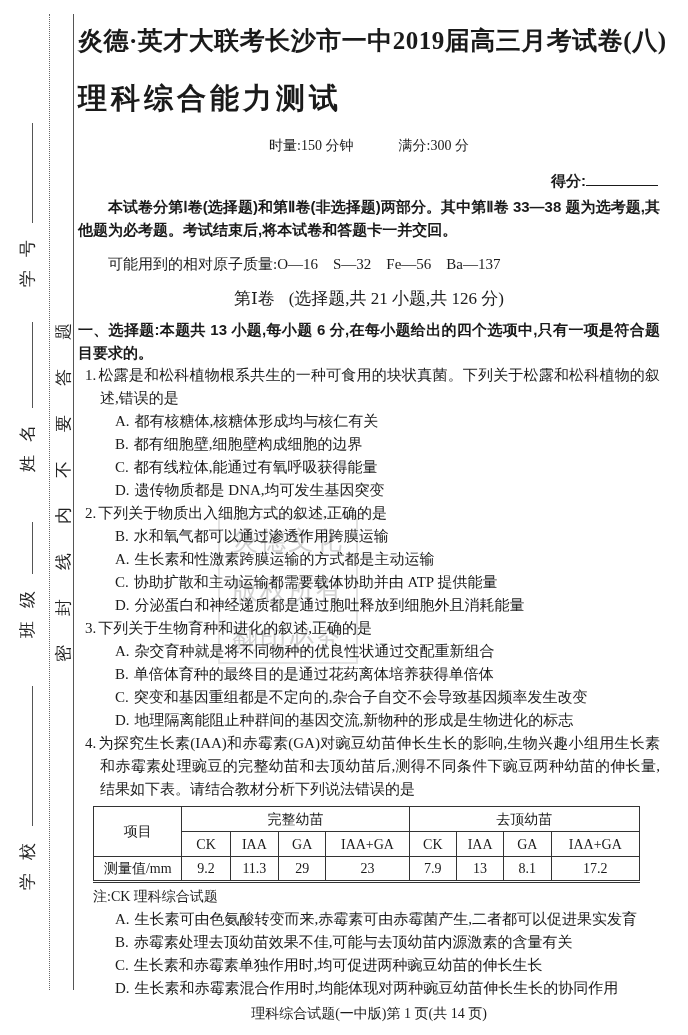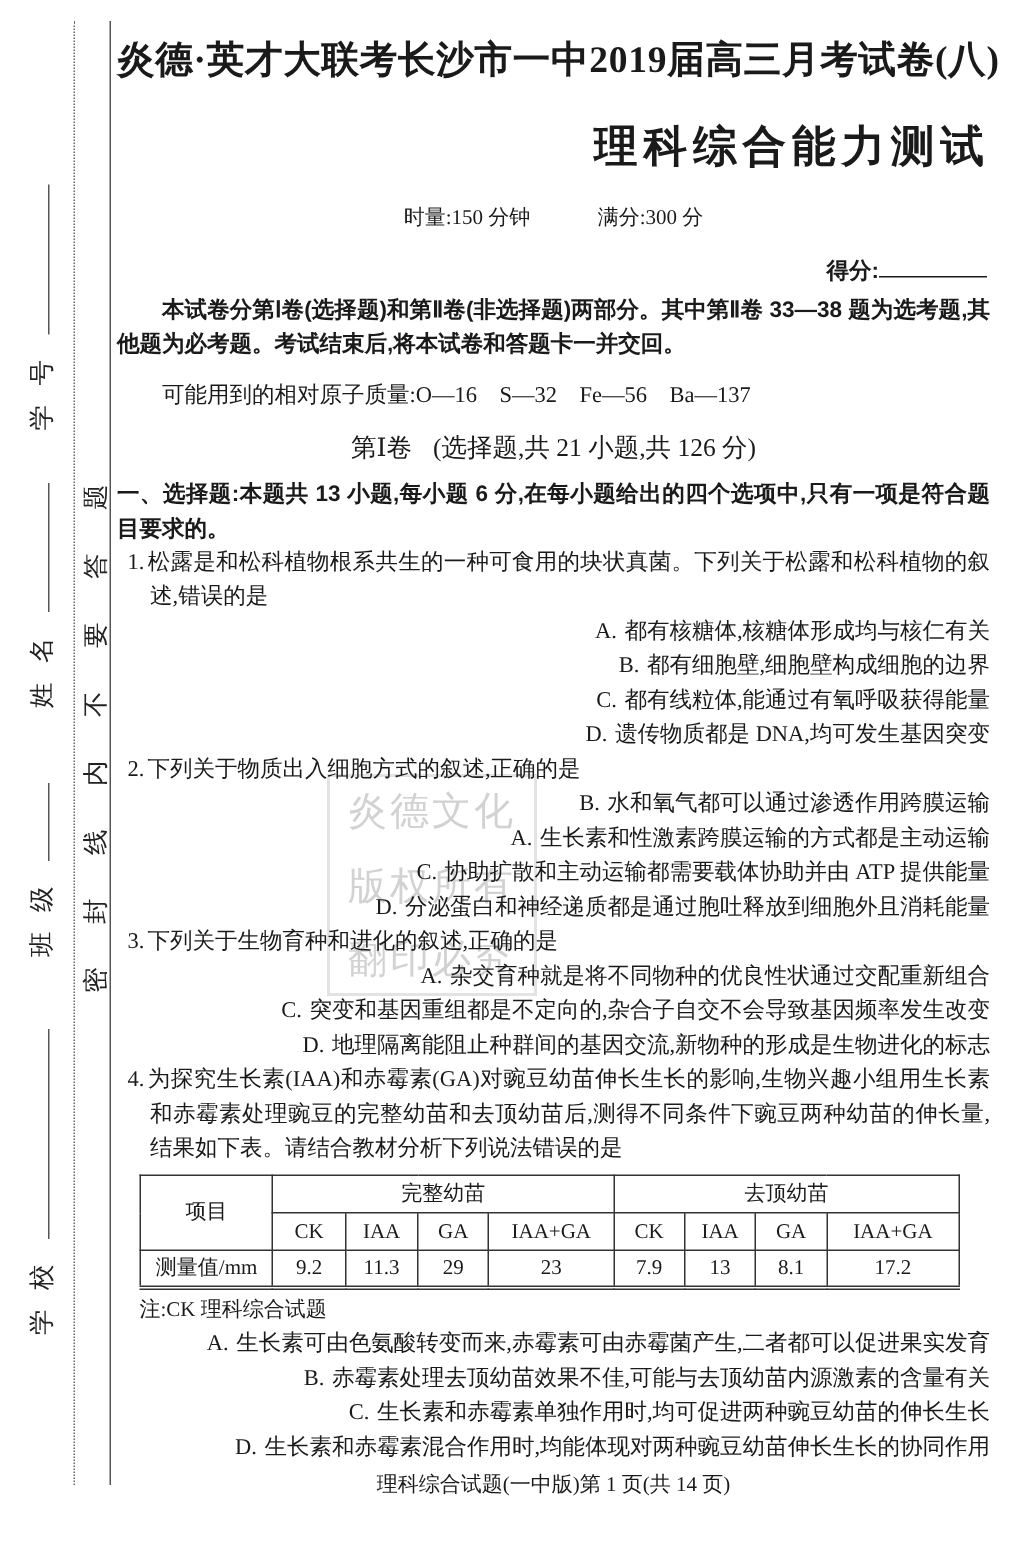--- a/index.html
+++ b/index.html
@@ -37,21 +37,21 @@
 
   
   .content { position:absolute; left:78px; top:0; width:582px; z-index:2; }
 
   .header-title {
     margin-top:24px; text-align:center; font-size:25px; font-weight:bold;
     letter-spacing:0.5px; line-height:34px; white-space:nowrap;
     font-family:"Liberation Serif","DejaVu Serif",serif;
   }
   .subject-title {
-    margin-top:22px; text-align:right; font-size:29px; font-weight:bold;
+    margin-top:22px; text-align:left; font-size:29px; font-weight:bold;
     letter-spacing:4px; line-height:36px;
     font-family:"Liberation Sans","DejaVu Sans",sans-serif;
   }
   .meta-line { margin-top:20px; text-align:center; font-size:14px; line-height:20px; }
   .meta-gap { display:inline-block; width:45px; }
 
   .score-line { margin-top:14px; text-align:right; font-size:15px; font-weight:bold;
     font-family:"Liberation Sans","DejaVu Sans",sans-serif; line-height:22px; padding-right:2px; }
   .score-blank { display:inline-block; width:72px; border-bottom:1.5px solid #1a1a1a; height:15px; }
 
@@ -66,21 +66,21 @@
   .part-gap { display:inline-block; width:14px; }
 
   .section-heading {
     margin-top:6px; font-size:15px; line-height:23px; font-weight:bold;
     font-family:"Liberation Sans","DejaVu Sans",sans-serif; text-align:justify;
   }
 
   .question { font-size:15px; line-height:23px; }
   .stem { padding-left:22px; text-indent:-15px; text-align:justify; }
   .qnum { margin-right:2px; }
-  .option { margin-left:37px; text-align:right; }
+  .option { margin-left:37px; text-align:left; }
   .opt-label { margin-right:5px; }
 
   
   .q4-table {
     border-collapse:collapse; table-layout:fixed; width:547px;
     margin:5px 0 3px 15px; font-size:14px;
     border:1px solid #333; border-bottom:3px double #333;
   }
   .q4-table td {
     border:1px solid #333; text-align:center; vertical-align:middle;
@@ -157,20 +157,21 @@
       <p class="stem"><span class="qnum">2.</span><span>下列关于物质出入细胞方式的叙述,正确的是</span></p>
       <p class="option"><span class="opt-label">B.</span><span>水和氧气都可以通过渗透作用跨膜运输</span></p>
       <p class="option"><span class="opt-label">A.</span><span>生长素和性激素跨膜运输的方式都是主动运输</span></p>
       <p class="option"><span class="opt-label">C.</span><span>协助扩散和主动运输都需要载体协助并由 ATP 提供能量</span></p>
       <p class="option"><span class="opt-label">D.</span><span>分泌蛋白和神经递质都是通过胞吐释放到细胞外且消耗能量</span></p>
     </div>
 
     <div class="question">
       <p class="stem"><span class="qnum">3.</span><span>下列关于生物育种和进化的叙述,正确的是</span></p>
       <p class="option"><span class="opt-label">A.</span><span>杂交育种就是将不同物种的优良性状通过交配重新组合</span></p>
+      <p class="option"><span class="opt-label">B.</span><span>单倍体育种的最终目的是通过花药离体培养获得单倍体</span></p>
       <p class="option"><span class="opt-label">C.</span><span>突变和基因重组都是不定向的,杂合子自交不会导致基因频率发生改变</span></p>
       <p class="option"><span class="opt-label">D.</span><span>地理隔离能阻止种群间的基因交流,新物种的形成是生物进化的标志</span></p>
     </div>
 
     <div class="question">
       <p class="stem"><span class="qnum">4.</span><span>为探究生长素(IAA)和赤霉素(GA)对豌豆幼苗伸长生长的影响,生物兴趣小组用生长素和赤霉素处理豌豆的完整幼苗和去顶幼苗后,测得不同条件下豌豆两种幼苗的伸长量,结果如下表。请结合教材分析下列说法错误的是</span></p>
 
       <table class="q4-table">
         <colgroup>
           <col style="width:86px">

